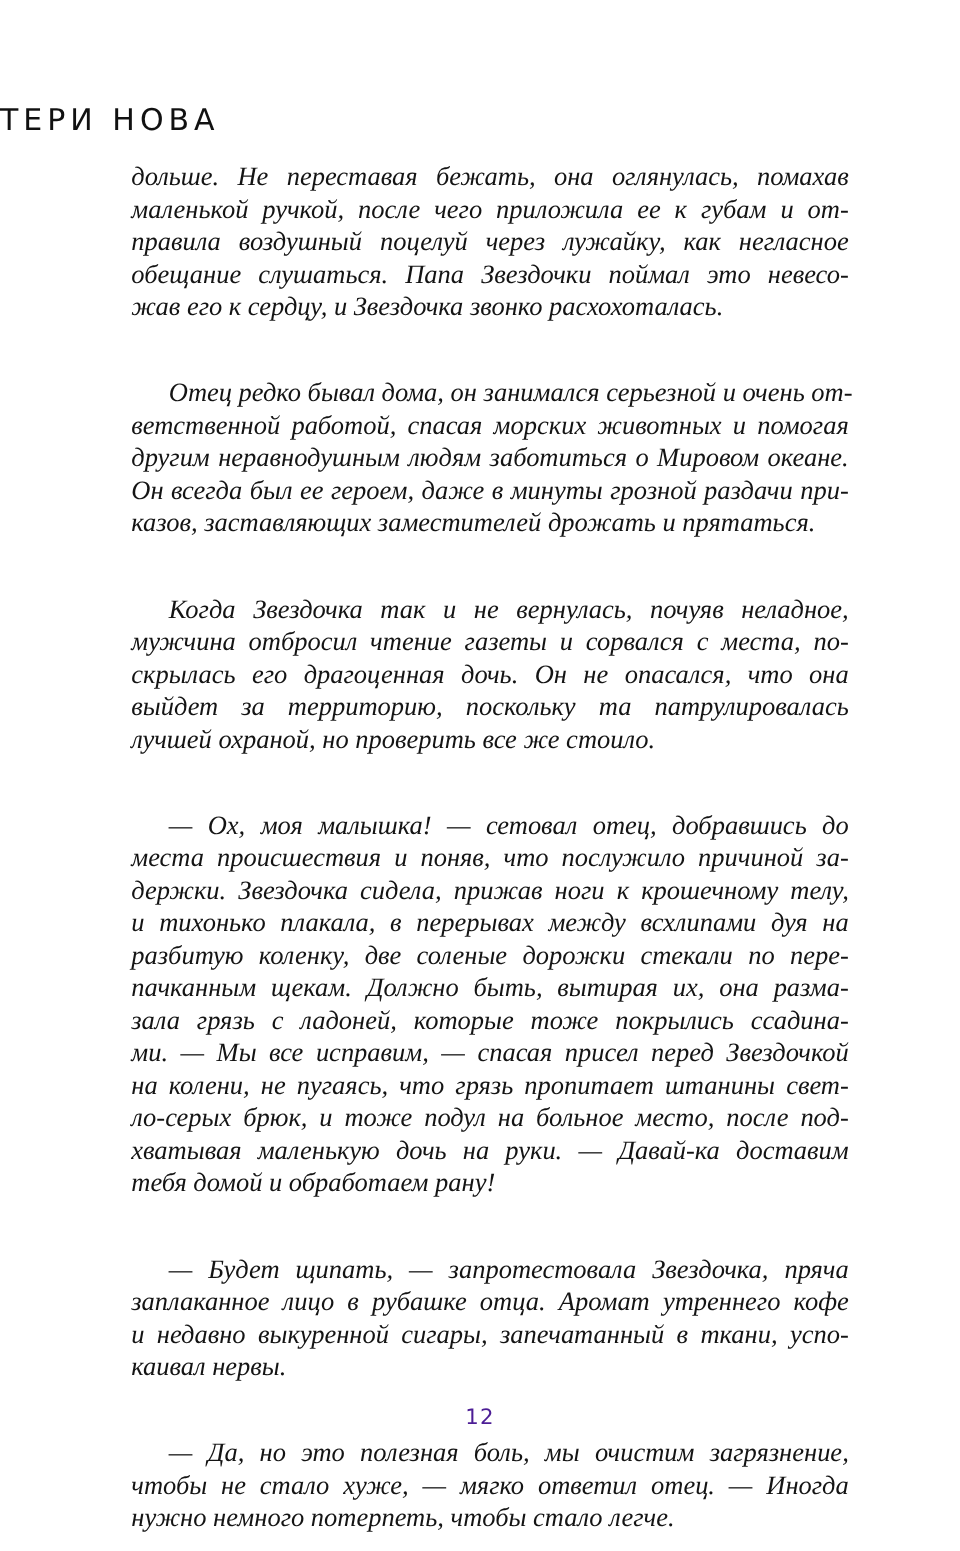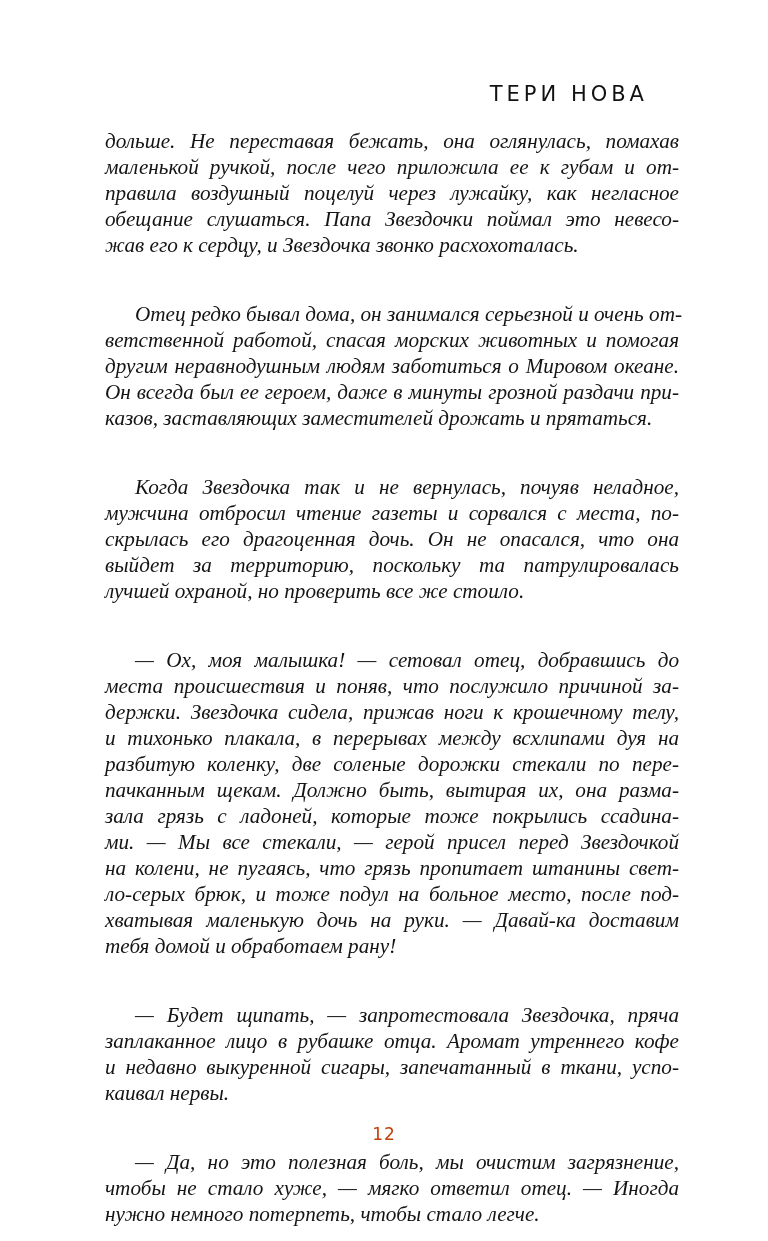--- a/index.html
+++ b/index.html
@@ -12,23 +12,23 @@
       height: 1241px;
       position: relative;
       overflow: hidden;
       color: #111111;
     }
     .running-head {
       position: absolute;
       top: 82px;
       left: 0;
       width: 648px;
-      text-align: right;
+      text-align: left;
       font-family: "DejaVu Sans", sans-serif;
-      font-size: 21px;
+      font-size: 24px;
       letter-spacing: 4px;
       font-weight: normal;
       color: #111;
     }
     .text-block {
       position: absolute;
       top: 128px;
       left: 105px;
       width: 574px;
       font-family: "Liberation Serif", "DejaVu Serif", serif;
@@ -53,21 +53,21 @@
     }
     .page-number {
       position: absolute;
       top: 1124px;
       left: 0;
       width: 768px;
       text-align: center;
       font-family: "DejaVu Sans", sans-serif;
       font-size: 17px;
       letter-spacing: 1px;
-      color: #c2410c;
+      color: #4c1d95;
     }
   </style>
 </head>
 <body>
 
 <div class="running-head">ТЕРИ НОВА</div>
 
 <div class="text-block">
 
   <div>
@@ -95,21 +95,21 @@
   </div>
 
   <div>
     <span class="line indent">— Ох, моя малышка! — сетовал отец, добравшись до</span>
     <span class="line">места происшествия и поняв, что послужило причиной за-</span>
     <span class="line">держки. Звездочка сидела, прижав ноги к крошечному телу,</span>
     <span class="line">и тихонько плакала, в перерывах между всхлипами дуя на</span>
     <span class="line">разбитую коленку, две соленые дорожки стекали по пере-</span>
     <span class="line">пачканным щекам. Должно быть, вытирая их, она размa-</span>
     <span class="line">зала грязь с ладоней, которые тоже покрылись ссадина-</span>
-    <span class="line">ми. — Мы все стекали, — герой присел перед Звездочкой</span>
+    <span class="line">ми. — Мы все исправим, — спасая присел перед Звездочкой</span>
     <span class="line">на колени, не пугаясь, что грязь пропитает штанины свет-</span>
     <span class="line">ло-серых брюк, и тоже подул на больное место, после под-</span>
     <span class="line">хватывая маленькую дочь на руки. — Давай-ка доставим</span>
     <span class="line last">тебя домой и обработаем рану!</span>
   </div>
 
   <div>
     <span class="line indent">— Будет щипать, — запротестовала Звездочка, пряча</span>
     <span class="line">заплаканное лицо в рубашке отца. Аромат утреннего кофе</span>
     <span class="line">и недавно выкуренной сигары, запечатанный в ткани, успо-</span>

